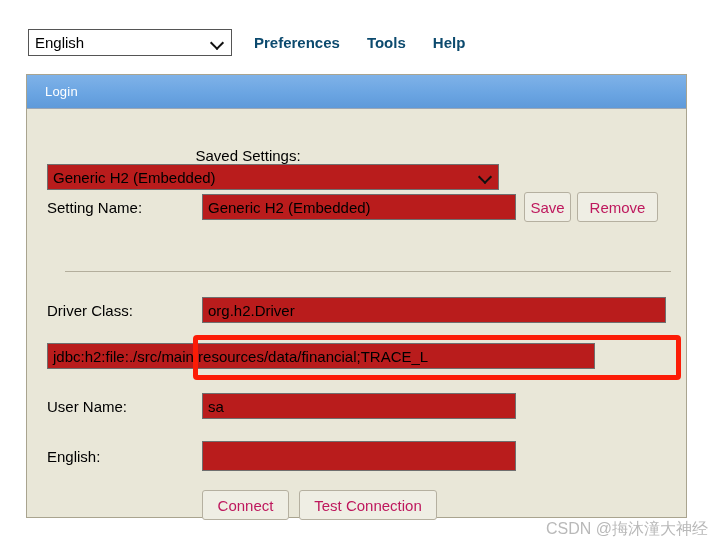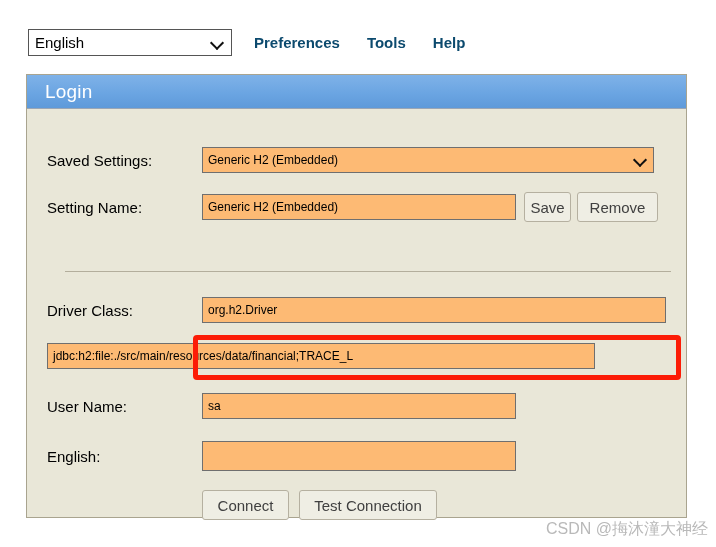--- a/index.html
+++ b/index.html
@@ -89,21 +89,21 @@
     height: 34px;
     background: linear-gradient(to bottom, #7fb2e8 0%, #6ba5e2 55%, #5e9ada 100%);
     border-bottom: 1px solid #9aa6b5;
     display: flex;
     align-items: center;
     padding-left: 18px;
     box-sizing: border-box;
   }
   .panel-title {
     color: #ffffff;
-    font-size: 19px;
+    font-size: 13px;
     letter-spacing: 0.2px;
   }
 
   .panel-body {
     position: relative;
     height: 100%;
   }
 
   
   .row {
@@ -120,23 +120,23 @@
   }
   .label.link {
     color: #2020ff;
     font-weight: bold;
     cursor: pointer;
   }
   .field {
     height: 26px;
     box-sizing: border-box;
     border: 1px solid #6f6f6f;
-    background: #fdba74;
-    font-family: "Liberation Sans", sans-serif;
-    font-size: 12px;
+    background: #b91c1c;
+    font-family: "Liberation Sans", sans-serif;
+    font-size: 15px;
     color: #000000;
     padding: 7px 5px;
     display: flex;
     align-items: center;
     white-space: nowrap;
     overflow: hidden;
   }
   .select-field {
     justify-content: space-between;
     cursor: pointer;
@@ -161,21 +161,21 @@
   }
 
   .btn {
     height: 30px;
     box-sizing: border-box;
     border: 1px solid #b5b0a0;
     border-radius: 3px;
     background: #efeee4;
     font-family: "Liberation Sans", sans-serif;
     font-size: 15px;
-    color: #404040;
+    color: #be185d;
     padding: 4px 10px;
     display: flex;
     align-items: center;
     justify-content: center;
     cursor: pointer;
     white-space: nowrap;
   }
 
   .divider {
     position: absolute;
@@ -222,21 +222,21 @@
 </div>
 
 <div class="panel">
 
   <div class="panel-header">
     <span class="panel-title">Login</span>
   </div>
 
   <div class="panel-body">
 
-    <div class="row" style="top:38px;">
+    <div class="row" style="top:38px;flex-direction:column;">
       <span class="label">Saved Settings:</span>
       <div class="field select-field" style="width:452px;">
         <span>Generic H2 (Embedded)</span>
         <span class="caret"></span>
       </div>
     </div>
 
     <div class="row" style="top:83px;">
       <span class="label">Setting Name:</span>
       <div class="field" style="width:314px;">

